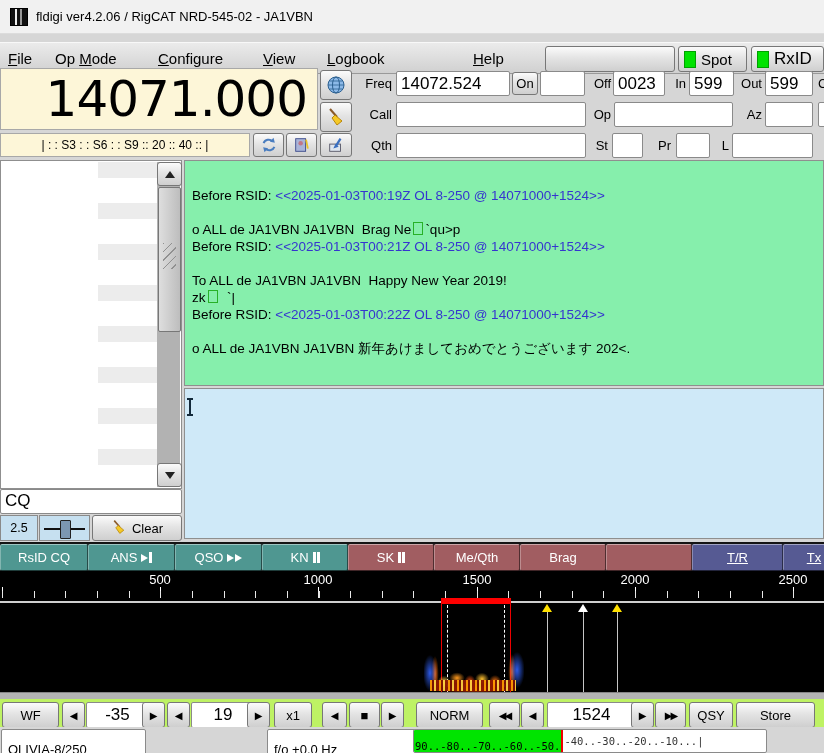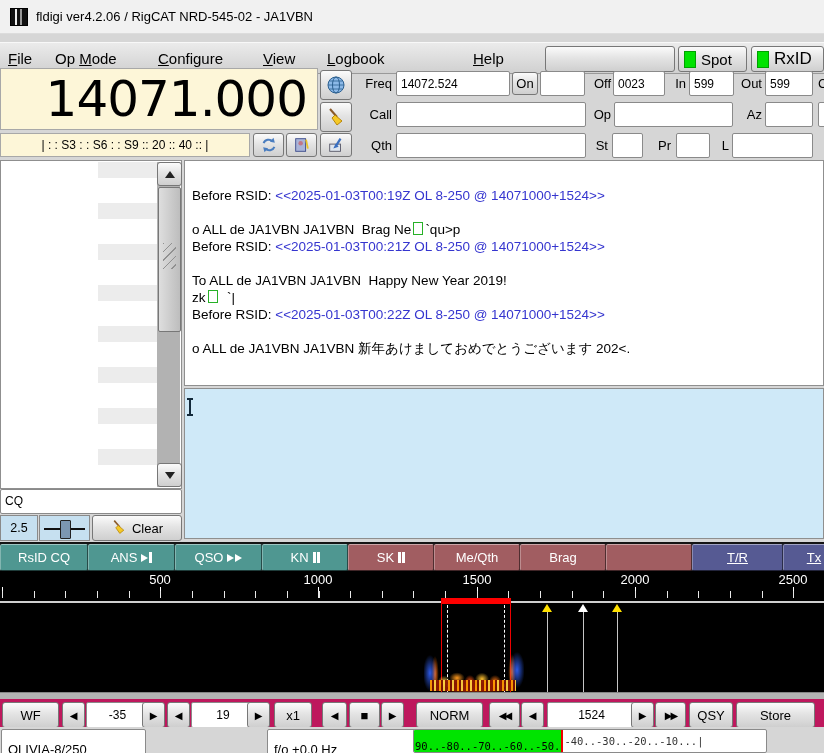--- a/index.html
+++ b/index.html
@@ -3,21 +3,21 @@
 <meta charset="utf-8">
 <style>
   html,body{margin:0;padding:0;}
   body{width:824px;height:753px;overflow:hidden;background:#d6d6d6;
        font-family:"Liberation Sans","DejaVu Sans",sans-serif;color:#000;}
   #app{position:relative;width:824px;height:753px;overflow:hidden;}
   .a{position:absolute;box-sizing:border-box;}
   .btn{background:linear-gradient(#fbfbfb,#e4e4e4 45%,#cfcfcf);border:1px solid #777;
        border-radius:3px;display:flex;align-items:center;justify-content:center;
        font-size:13px;color:#000;}
-  .fld{background:#fff;border:1px solid #8a8a8a;border-radius:2px;font-size:12px;
+  .fld{background:#fff;border:1px solid #8a8a8a;border-radius:2px;font-size:17px;
        padding:0 4px;font-family:inherit;color:#000;}
   input.fld{outline:none;}
   .lbl{font-size:13px;display:flex;align-items:center;justify-content:flex-end;}
   
   .titlebar{left:0;top:0;width:824px;height:34px;background:#f1f1f1;border-bottom:1px solid #dcdcdc;}
   .app-icon{left:10px;top:8px;width:18px;height:18px;border:1px solid #000;
      background:linear-gradient(90deg,#111 0 4px,#eee 4px 6px,#111 6px 9px,#999 9px 11px,#111 11px 18px);}
   .title-text{left:36px;top:9px;font-size:13px;}
   
   .menubar{left:0;top:42px;width:824px;height:32px;background:linear-gradient(#ebebeb,#d0d0d0);
@@ -26,21 +26,21 @@
   .u{text-decoration:underline;}
   .led{width:10px;height:15px;background:#00e300;border:1px solid #00a000;margin-right:5px;}
   
   .vfo{left:0;top:68px;width:318px;height:62px;background:#fdf6d8;border:1px solid #a8a8a8;
       display:flex;align-items:center;justify-content:flex-end;padding-right:10px;
       font-size:50px;letter-spacing:-1px;font-family:"DejaVu Sans",sans-serif;}
   .smeter{left:0;top:133px;width:250px;height:24px;background:#fdf6d8;border:1px solid #a8a8a8;
       display:flex;align-items:center;justify-content:center;font-size:12px;white-space:pre;}
   .iconbtn svg{display:block;}
   
-  .rx{left:184px;top:160px;width:640px;height:226px;background:#ffffff;border:1px solid #8f8f8f;
+  .rx{left:184px;top:160px;width:640px;height:226px;background:#86efac;border:1px solid #8f8f8f;
       padding:26px 0 0 7px;font-size:13.5px;overflow:hidden;}
   .rx-line{height:17px;line-height:17px;white-space:pre;}
   .rsid{color:#3535cf;}
   .ctrl-box{display:inline-block;width:8px;height:11px;border:1.5px solid #27b127;
       vertical-align:-1px;margin:0 2px;}
   .tx{left:184px;top:388px;width:640px;height:151px;background:#cfe9f8;border:1px solid #8f8f8f;}
   .ibeam{position:absolute;left:4px;top:10px;width:2px;height:16px;background:#13293a;}
   .ibeam:before,.ibeam:after{content:"";position:absolute;left:-2px;width:6px;height:2px;background:#13293a;}
   .ibeam:before{top:-1px;} .ibeam:after{bottom:-1px;}
   
@@ -96,21 +96,21 @@
       radial-gradient(ellipse 9px 9px at 20px 35px,#ffd24a,rgba(255,210,74,0) 70%),
       radial-gradient(ellipse 11px 8px at 33px 31px,#ff9a1e,rgba(255,154,30,0) 70%),
       radial-gradient(ellipse 8px 10px at 46px 35px,#ff5510,rgba(255,85,16,0) 70%),
       radial-gradient(ellipse 10px 9px at 58px 32px,#ffc02e,rgba(255,192,46,0) 70%),
       radial-gradient(ellipse 9px 10px at 71px 35px,#ff7710,rgba(255,119,16,0) 70%),
       radial-gradient(ellipse 45px 7px at 50px 42px,#c33000,rgba(195,48,0,0) 85%);}
   .speckle{position:absolute;left:6px;right:8px;bottom:1px;height:11px;opacity:.95;
       background:repeating-linear-gradient(90deg,#ff9a00 0 2px,#7a1000 2px 4px,#ffd040 4px 6px,#901800 6px 9px);}
   .wf-bottom{position:absolute;left:0;top:121px;width:824px;height:7px;background:#b3b3b3;border-top:1px solid #858585;}
   
-  .ctrlrow{left:0;top:699px;width:824px;height:28px;background:#be185d;}
+  .ctrlrow{left:0;top:699px;width:824px;height:28px;background:#bef264;}
   .cbtn{position:absolute;top:3px;height:24px;}
   .cfld{position:absolute;top:3px;height:24px;display:flex;align-items:center;justify-content:center;}
   .arrow{font-size:10px;} .arrow2{font-size:10px;letter-spacing:-2px;}
   .statusbar{left:0;top:727px;width:824px;height:26px;background:#d6d6d6;}
   .sfld{position:absolute;top:2px;height:22px;display:flex;align-items:center;padding:8px 6px;font-size:13px;}
   .meter{padding:0;overflow:hidden;font-family:"DejaVu Sans Mono","Liberation Mono",monospace;
       font-size:10.5px;display:flex;align-items:stretch;}
   .meter .g{background:#00e400;color:#000;display:flex;align-items:center;padding:16px 1px;}
   .meter .cursor{width:2px;background:#e00;}
   .meter .w{color:#333;display:flex;align-items:center;padding-left:1px;}

